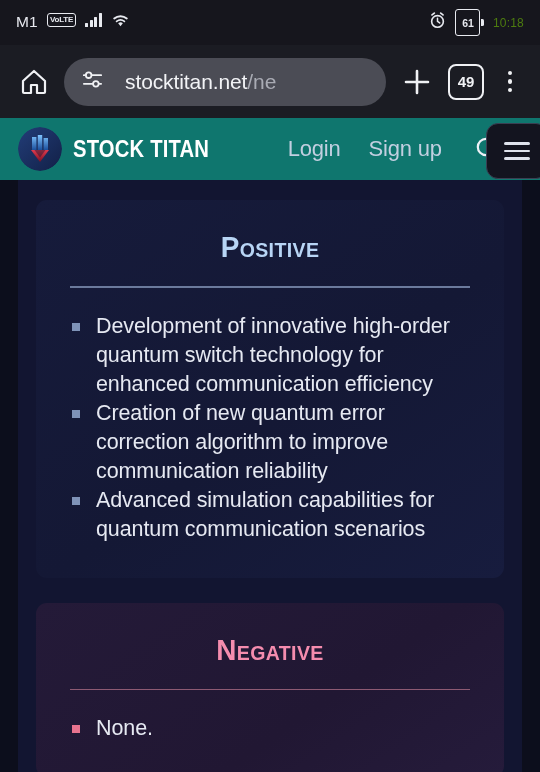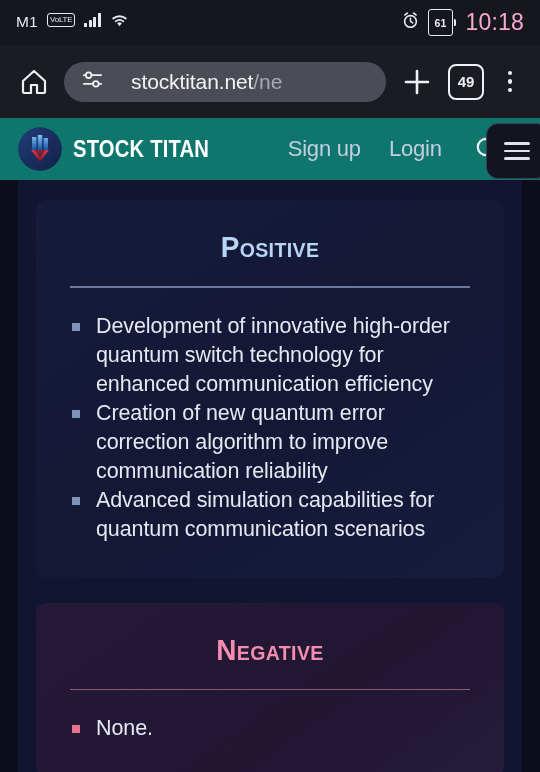--- a/index.html
+++ b/index.html
@@ -16,55 +16,55 @@
     background:#16161d;
     display:flex; align-items:center;
     padding:0 16px;
     color:#eceef3;
   }
   .sb-left{ display:flex; align-items:flex-start; gap:9px; }
   .sb-right{ margin-left:auto; display:flex; align-items:center; gap:9px; }
   .carrier{ font-size:15.5px; letter-spacing:.2px; color:#e8eaf0; }
   .volte{
     border:1.6px solid #e8eaf0; border-radius:3px;
-    font-size:8px; font-weight:normal; letter-spacing:-.2px;
+    font-size:8px; font-weight:bold; letter-spacing:-.2px;
     padding:1px 2px; line-height:1; color:#e8eaf0;
     display:flex; align-items:center; height:14px;
   }
   .bars{ display:flex; align-items:flex-end; gap:1.5px; height:14px; }
   .bars i{ display:block; width:3px; background:#e8eaf0; border-radius:.5px; }
   .bars i:nth-child(1){height:4px}
   .bars i:nth-child(2){height:7px}
   .bars i:nth-child(3){height:10.5px}
   .bars i:nth-child(4){height:14px}
-  .clocktime{ font-size:23px; color:#f9a8d4; letter-spacing:.2px; }
+  .clocktime{ font-size:12px; color:#4d7c0f; letter-spacing:.2px; }
   .batt{
     display:flex; align-items:center;
   }
   .batt-body{
     border:1.6px solid #e8eaf0; border-radius:3px;
     height:27px; min-width:25px;
     display:flex; align-items:center; justify-content:center;
     font-size:10.5px; font-weight:600; color:#e8eaf0; padding:0 2px;
   }
   .batt-cap{ width:2.5px; height:7px; background:#e8eaf0; border-radius:0 1.5px 1.5px 0; margin-left:1px; }
 
   
   .browserbar{
     height:73px; width:100%;
     background:#1b1c23;
     display:flex; align-items:center;
     padding:0 14px; gap:10px;
   }
   .home-btn{ width:40px; height:40px; display:flex; align-items:center; justify-content:center; flex:0 0 auto; }
   .urlbar{
-    flex:1 1 auto; height:40px;
+    flex:1 1 auto; height:48px;
     background:#4b4c55; border-radius:26px;
     display:flex; align-items:center;
-    padding:0 16px; gap:26px;
+    padding:0 16px; gap:20px;
     overflow:hidden; min-width:0;
   }
   .url-text{
     font-size:21px; color:#f2f3f6; white-space:nowrap;
     overflow:hidden; letter-spacing:-.1px;
   }
   .url-text .dim{ color:#a9abb4; }
   .plus-btn{ width:42px; height:42px; display:flex; align-items:center; justify-content:center; flex:0 0 auto; }
   .tabs-btn{
     width:36px; height:36px; flex:0 0 auto;
@@ -261,22 +261,22 @@
         </linearGradient>
       </defs>
       <circle cx="22" cy="22" r="22" fill="url(#lgbg)"></circle>
       <path d="M14 10h4.4v13H14zM19.8 8h4.4v15h-4.4zM25.6 11h4.4v12h-4.4z" fill="url(#lgbar)"></path>
       <path d="M13 23h18l-9 12z" fill="url(#lgred)"></path>
       <path d="M16.5 23h11l-5.5 7.5z" fill="#0e1733" opacity=".45"></path>
     </svg>
   </div>
   <div class="brand">STOCK TITAN</div>
   <div class="nav-links">
+    <a class="nav-link">Login</a>
     <a class="nav-link">Sign up</a>
-    <a class="nav-link">Login</a>
   </div>
   <div class="search-btn">
     <svg width="30" height="30" viewBox="0 0 30 30">
         <circle cx="13" cy="13" r="8.2" stroke="#eef1f7" stroke-width="2.2" fill="none"></circle>
         <path d="M19.2 19.2L25 25" stroke="#eef1f7" stroke-width="2.3" stroke-linecap="round"></path>
       </svg>
   </div>
   <div class="hamburger">
       <i></i>
       <i></i>

